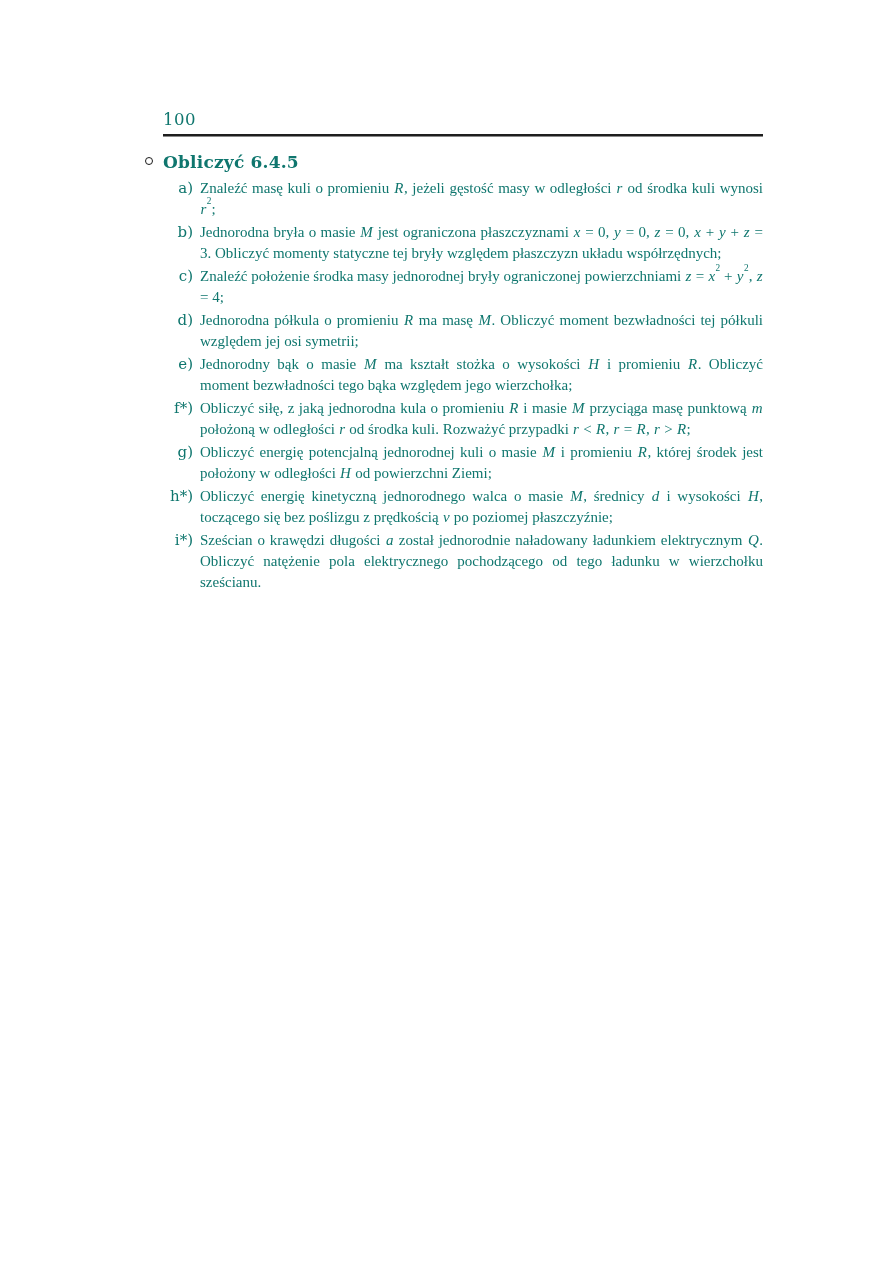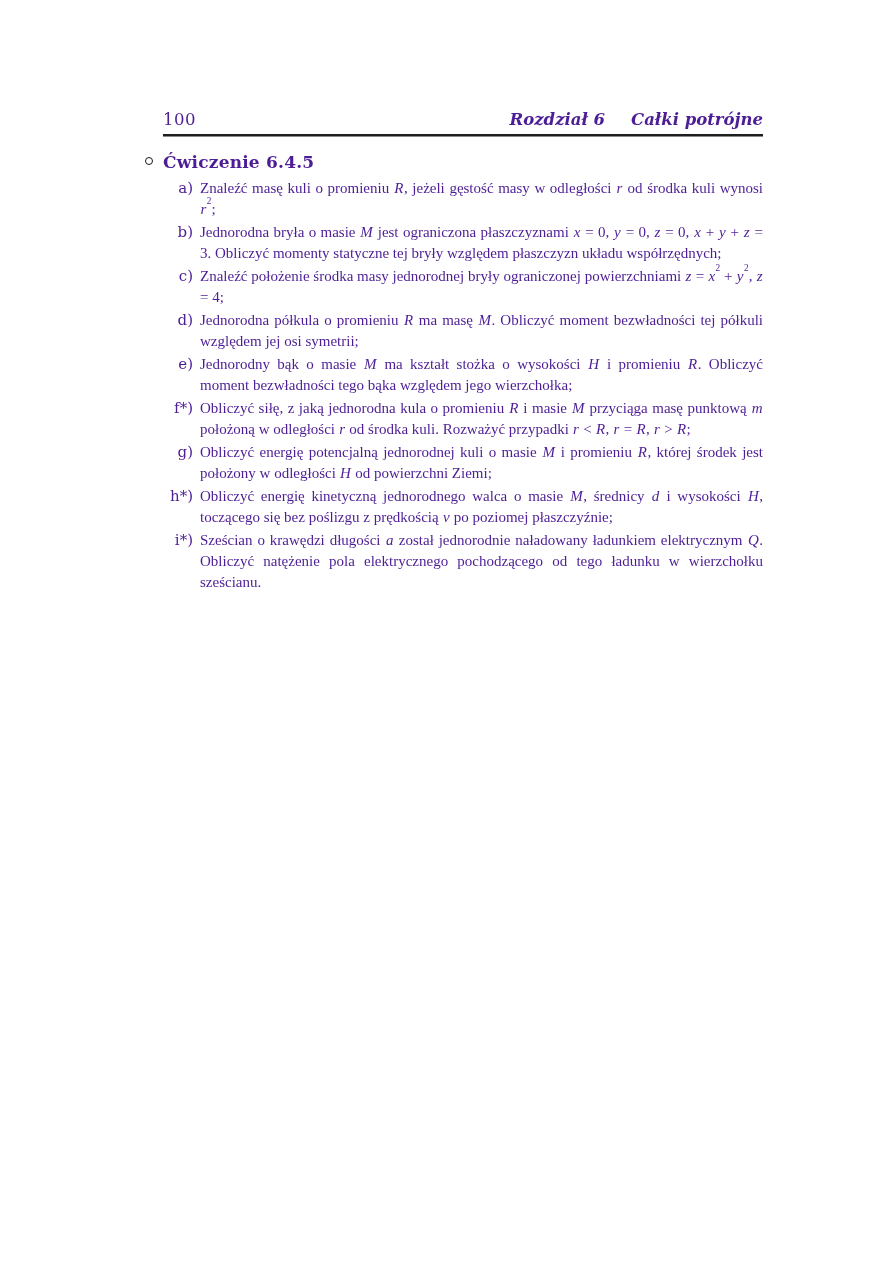--- a/index.html
+++ b/index.html
@@ -2,21 +2,21 @@
 <html><head>
 <meta charset="utf-8">
 <style>
   html, body { margin: 0; padding: 0; background: #ffffff; }
   .page {
     position: relative;
     width: 893px;
     height: 1263px;
     background: #ffffff;
     font-family: "DejaVu Serif", serif;
-    color: #4c1d95;
+    color: #0f766e;
     overflow: hidden;
   }
   .content {
     position: absolute;
     left: 163px;
     top: 110px;
     width: 600px;
   }
   .running-header {
     display: flex;
@@ -82,30 +82,27 @@
   }
 </style>
 </head>
 <body>
 
 <div class="page">
   <div class="content">
 
     <div class="running-header">
       <span class="page-number">100</span>
-      <span class="running-head">
-        <span class="chapter">Rozdział 6</span><span class="chapter-title">Całki potrójne</span>
-      </span>
     </div>
 
     <div class="header-rule"></div>
 
     <div class="exercise-heading">
       <span class="bullet"></span>
-      <span class="heading-text">Ćwiczenie 6.4.5</span>
+      <span class="heading-text">Obliczyć 6.4.5</span>
     </div>
 
     <div class="items">
       <div class="item">
         <span class="item-label">a)</span>
         <span class="item-text">Znaleźć masę kuli o promieniu <i>R</i>, jeżeli gęstość masy w odległości <i>r</i> od środka kuli wynosi <i>r</i><sup>2</sup>;</span>
       </div>
       <div class="item">
         <span class="item-label">b)</span>
         <span class="item-text">Jednorodna bryła o masie <i>M</i> jest ograniczona płaszczyznami <i>x</i> = 0, <i>y</i> = 0, <i>z</i> = 0, <i>x</i> + <i>y</i> + <i>z</i> = 3. Obliczyć momenty statyczne tej bryły względem płaszczyzn układu współrzędnych;</span>

